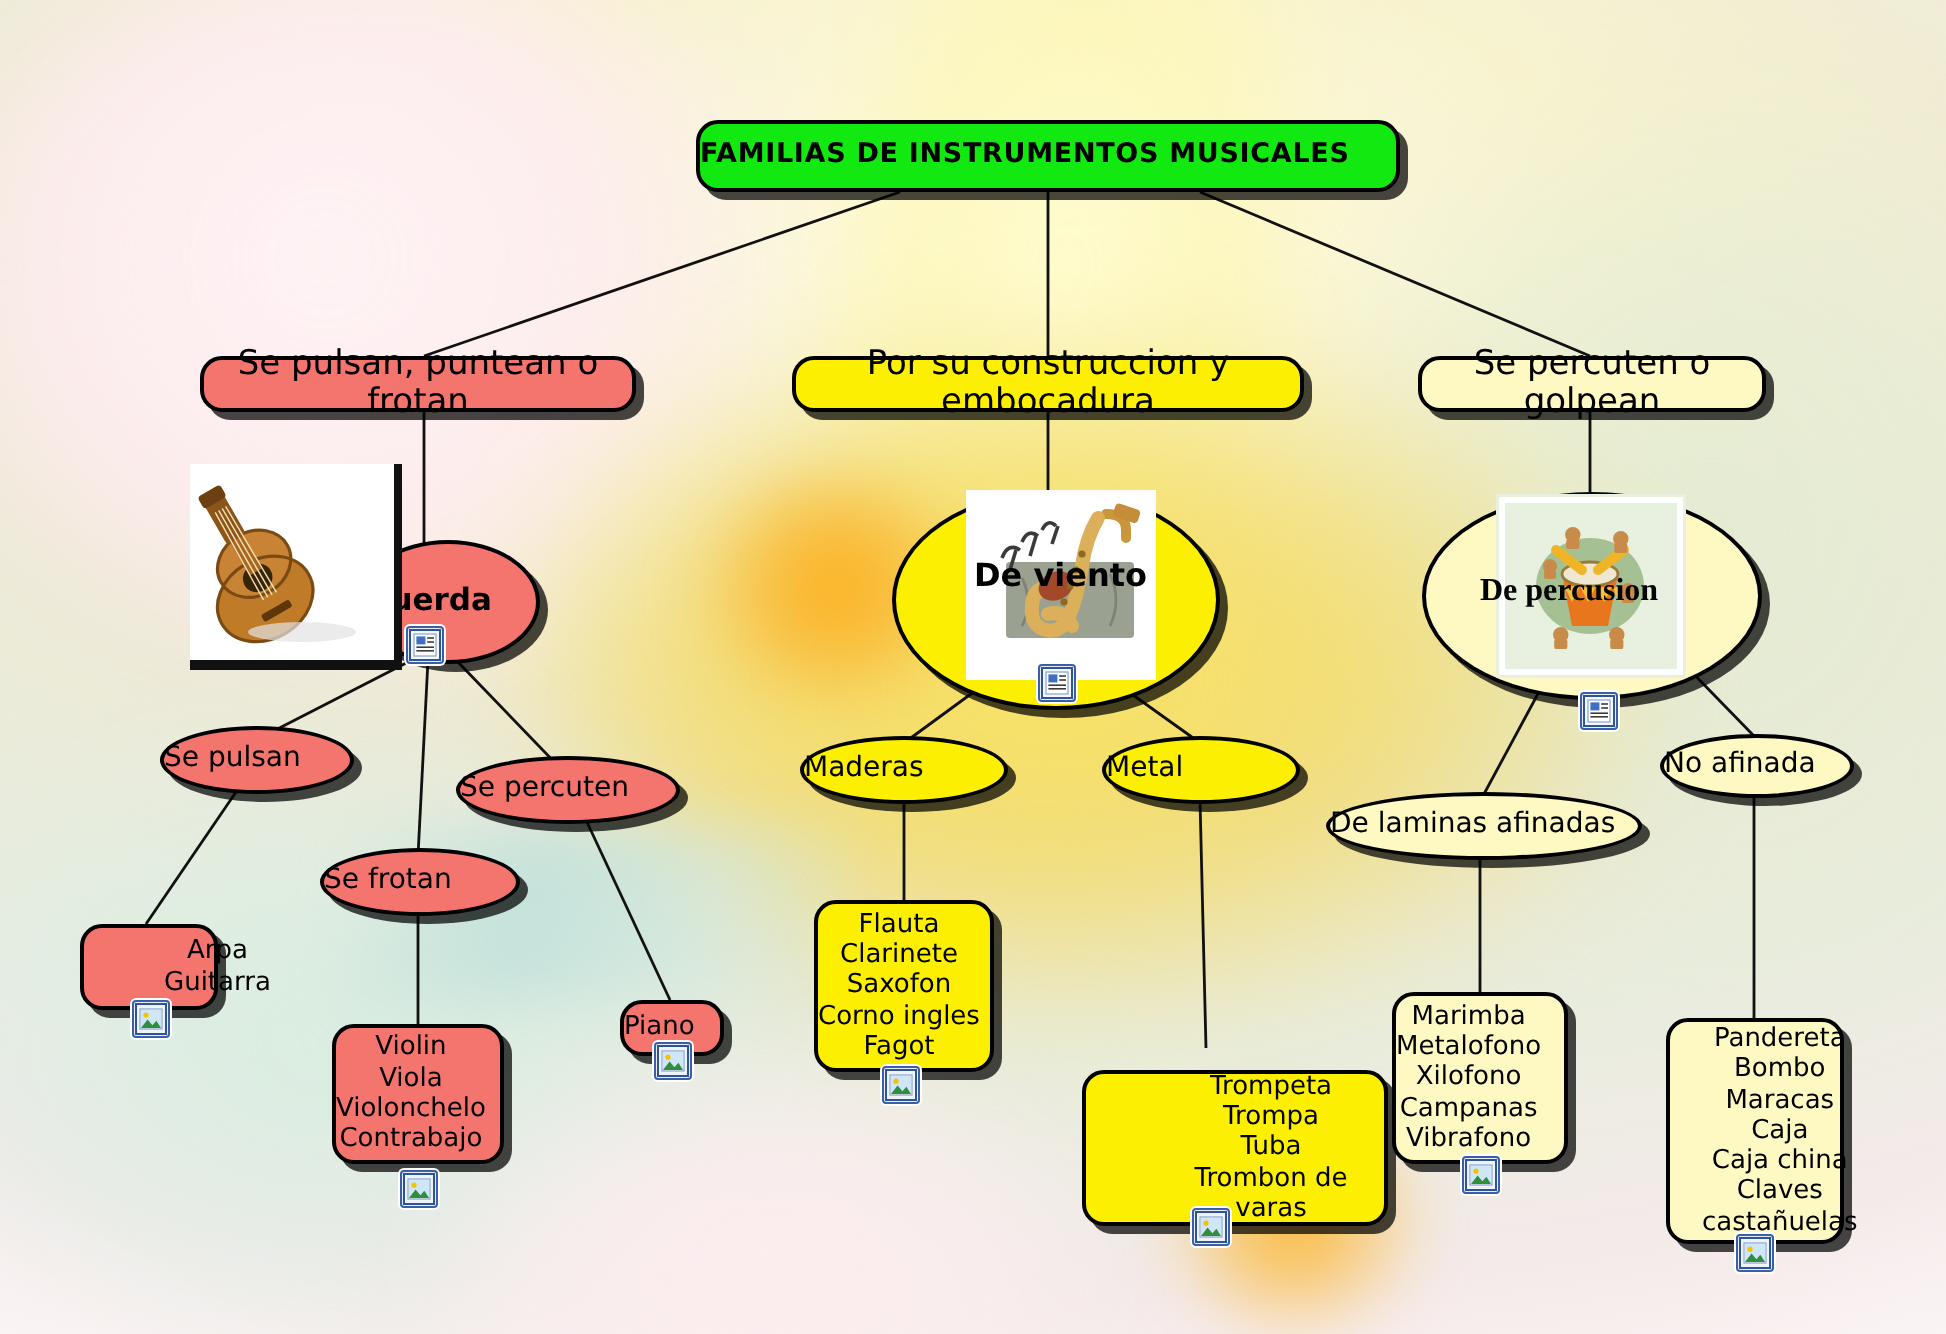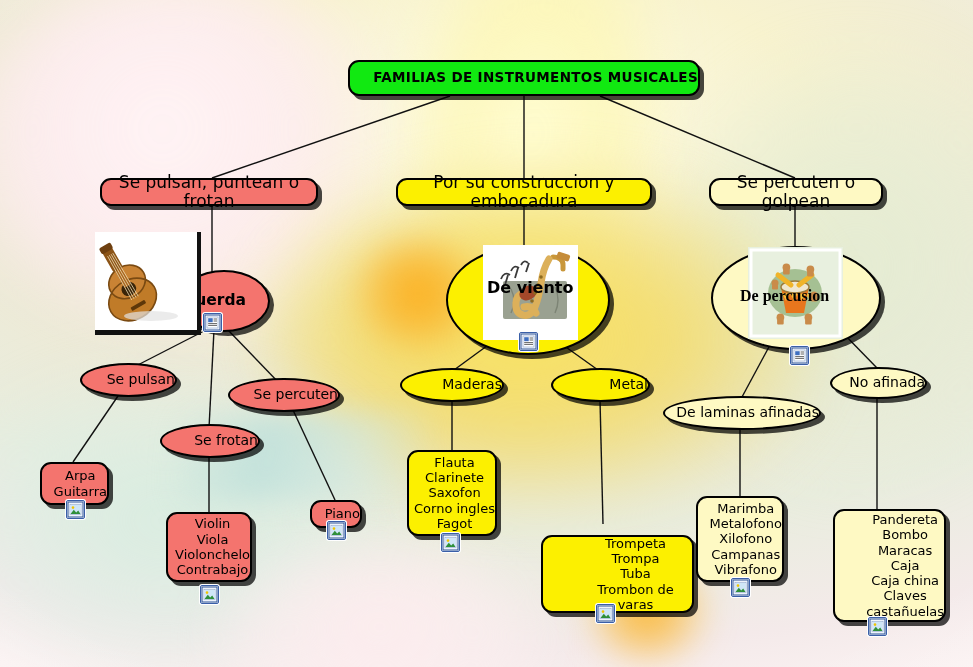--- a/index.html
+++ b/index.html
@@ -71,21 +71,21 @@
   }
 
   
   #links{position:absolute;inset:0;}
   #links line{stroke:#111;stroke-width:1.4;}
 
   
   .node{
     position:absolute;
     box-sizing:border-box;
-    display:flex;align-items:center;justify-content:flex-end;
+    display:flex;align-items:center;justify-content:flex-start;
     text-align:center;
     color:#000;
     border:2px solid #000;
     box-shadow:4px 4px 0 rgba(0,0,0,.72);
     line-height:1.12;
   }
   .node .txt{display:block;white-space:pre-line;}
 
   .rounded{border-radius:11px;}
   .ellipse{border-radius:50%;}
@@ -351,21 +351,21 @@
   </div>
 
   <div class="node ellipse blue tier3" style="left:663px;top:396px;width:158px;height:34px;">
     <span class="txt">De laminas afinadas</span>
   </div>
 
   <div class="node ellipse blue tier3" style="left:830px;top:367px;width:97px;height:32px;">
     <span class="txt">No afinada</span>
   </div>
 
-  <div class="node rounded red leaf" style="left:40px;top:462px;width:69px;height:43px;">
+  <div class="node rounded red leaf" style="left:40px;top:462px;width:69px;height:43px;padding-left:40px;">
     <span class="txt">Arpa
 Guitarra</span>
   </div>
   <div class="att" style="left:66px;top:500px;">
     <svg viewBox="0 0 17 17" xmlns="http://www.w3.org/2000/svg">
       <rect x="1" y="1" width="15" height="15" fill="#eef3fb" stroke="#2f5496"></rect>
       <rect x="3" y="3.5" width="11" height="10" fill="#ffffff" stroke="#8aa4cc" stroke-width=".6"></rect>
       <rect x="3.5" y="4" width="10" height="9" fill="#cfe6f7"></rect>
       <circle cx="6" cy="6.6" r="1.3" fill="#f2c400"></circle>
       <path d="M3.5 13l3.3-4.2 2.4 2.8 2-2.2 2.3 3.6z" fill="#2f8f3a"></path>
@@ -444,21 +444,21 @@
   <div class="att" style="left:731px;top:578px;">
     <svg viewBox="0 0 17 17" xmlns="http://www.w3.org/2000/svg">
       <rect x="1" y="1" width="15" height="15" fill="#eef3fb" stroke="#2f5496"></rect>
       <rect x="3" y="3.5" width="11" height="10" fill="#ffffff" stroke="#8aa4cc" stroke-width=".6"></rect>
       <rect x="3.5" y="4" width="10" height="9" fill="#cfe6f7"></rect>
       <circle cx="6" cy="6.6" r="1.3" fill="#f2c400"></circle>
       <path d="M3.5 13l3.3-4.2 2.4 2.8 2-2.2 2.3 3.6z" fill="#2f8f3a"></path>
     </svg>
   </div>
 
-  <div class="node rounded blue leaf" style="left:833px;top:509px;width:113px;height:113px;">
+  <div class="node rounded blue leaf" style="left:833px;top:509px;width:89px;height:113px;padding-left:16px;">
     <span class="txt">Pandereta
 Bombo
 Maracas
 Caja
 Caja china
 Claves
 castañuelas</span>
   </div>
   <div class="att" style="left:868px;top:617px;">
     <svg viewBox="0 0 17 17" xmlns="http://www.w3.org/2000/svg">

